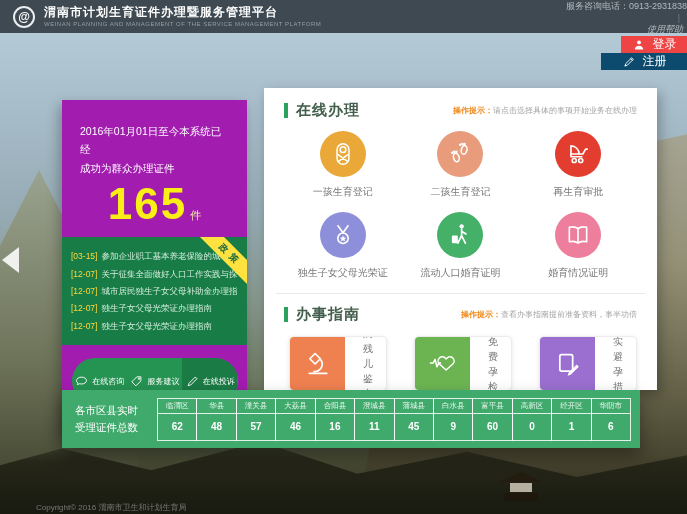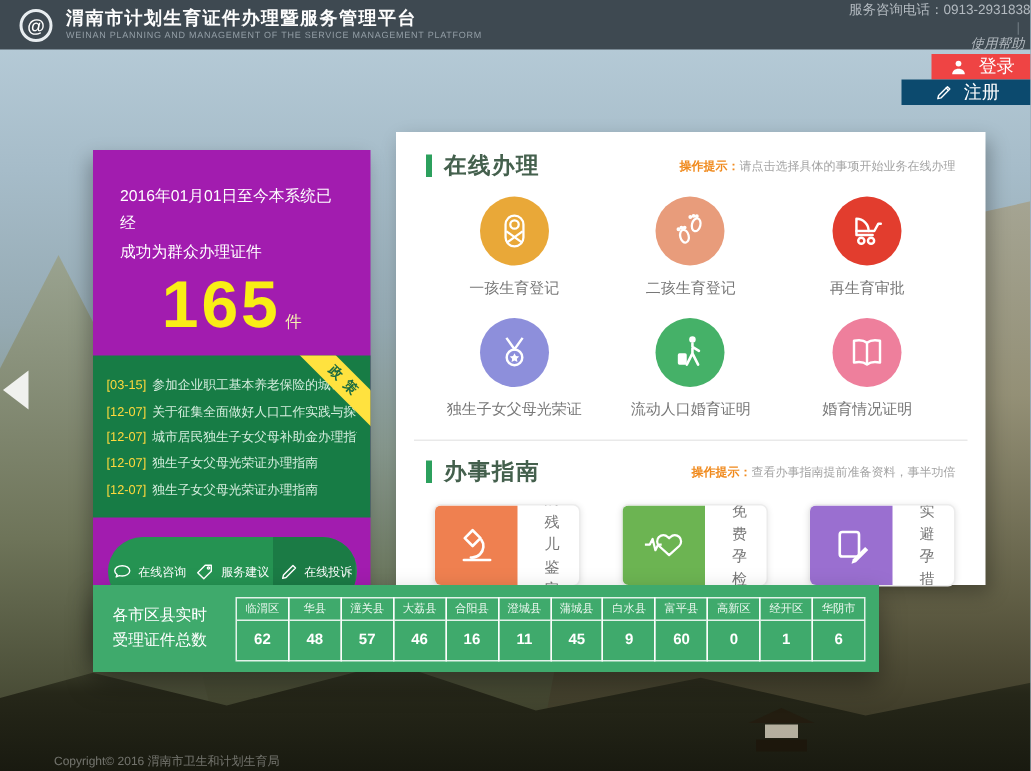--- a/index.html
+++ b/index.html
@@ -68,21 +68,21 @@
   .olabel { font-size:10px; color:#777; }
   .divider { border-top:1px solid #e9e9e9; margin:13px -8px 0 -8px; }
   .guide-head { margin-top:11px; }
   .cards { display:flex; gap:27px; margin-top:12px; padding-left:5px; }
   .card { width:109px; height:55px; display:flex; border-radius:5px; overflow:hidden; background:#fff; border:1px solid #ececec; box-shadow:0 1px 4px rgba(0,0,0,.1); cursor:pointer; }
   .card-icon { width:55px; flex:none; display:flex; align-items:center; justify-content:center; }
   .card-icon svg { width:28px; height:28px; }
   .card-label { flex:1; display:flex; align-items:center; justify-content:center; font-size:10px; color:#777; padding:0 18px; line-height:1.5; }
 
   
-  .bottom-bar { position:absolute; left:62px; top:390px; width:524px; height:58px; background:#3faa6c; z-index:11; display:flex; align-items:center; padding:0 9px 0 13px; box-shadow:0 8px 16px rgba(0,0,0,.35); }
+  .bottom-bar { position:absolute; left:62px; top:390px; width:578px; height:58px; background:#3faa6c; z-index:11; display:flex; align-items:center; padding:0 9px 0 13px; box-shadow:0 8px 16px rgba(0,0,0,.35); }
   .bb-label { width:82px; flex:none; font-size:10.5px; color:#fff; line-height:1.6; }
   .bb-table { flex:1; display:flex;align-items:flex-end; }
   .bb-col { flex:1; margin-left:-1px; border:1px solid rgba(255,255,255,.85); }
   .bb-col:first-child { margin-left:0; }
   .bb-name { height:15px; display:flex; align-items:center; justify-content:center; font-size:7.5px; color:#eaf6ee; border-bottom:1px solid rgba(255,255,255,.85); }
   .bb-val { height:26px; display:flex; align-items:center; justify-content:center; font-size:10px; font-weight:bold; color:#fff; }
 
   
   .prev-arrow { position:absolute; left:2px; top:247px; width:0; height:0; border-top:13px solid transparent; border-bottom:13px solid transparent; border-right:17px solid rgba(255,255,255,.88); z-index:12; cursor:pointer; }
   .copyright { position:absolute; left:36px; bottom:1px; font-size:8px; color:rgba(255,255,255,.38); z-index:12; }

